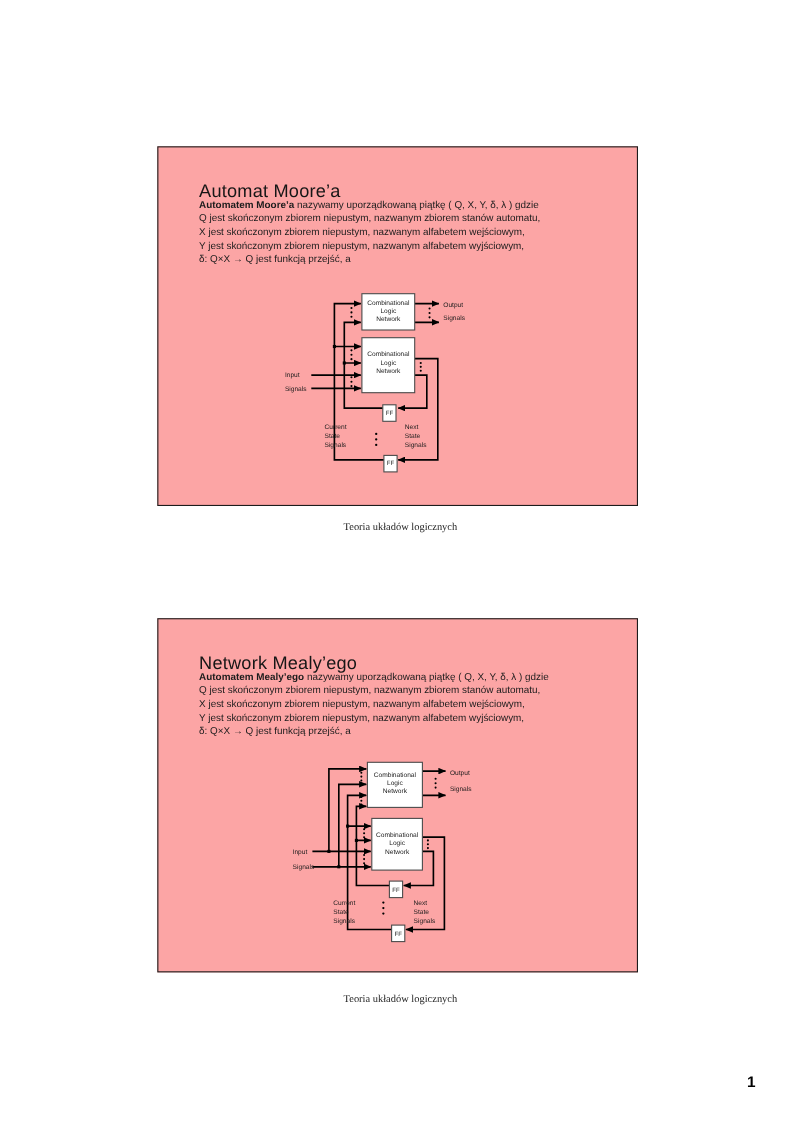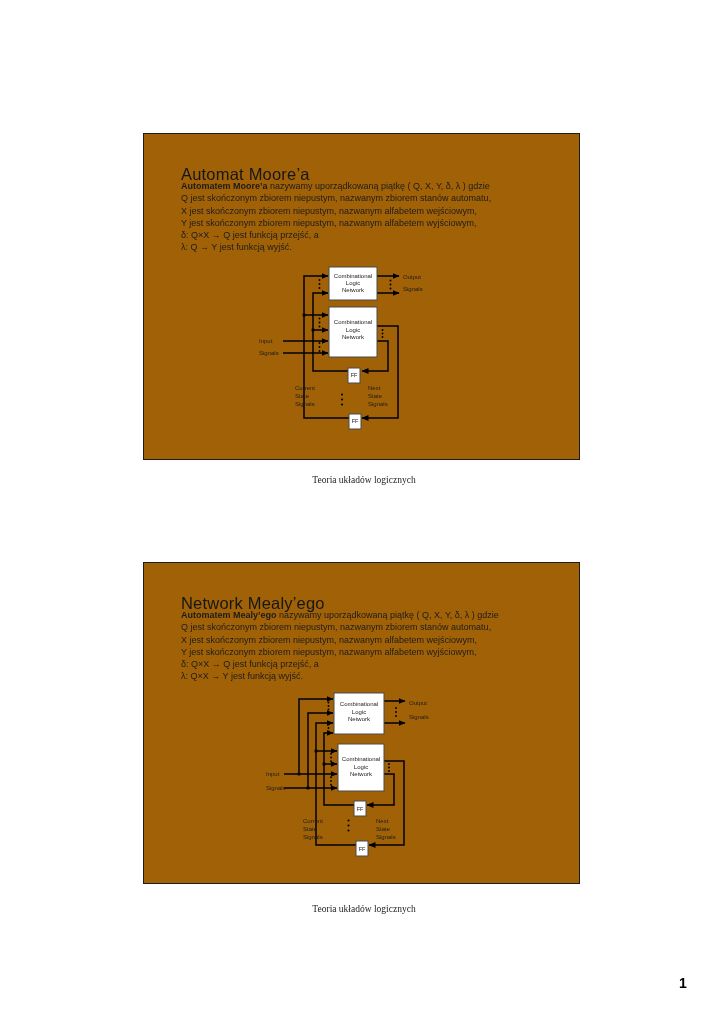--- a/index.html
+++ b/index.html
@@ -2,21 +2,21 @@
 <html><head>
 <meta charset="utf-8">
 <style>
   html,body{margin:0;padding:0;}
   body{
     width:724px;height:1024px;background:#ffffff;position:relative;
     font-family:"Liberation Sans",sans-serif;color:#111;
     -webkit-font-smoothing:antialiased;
   }
   .slide{
-    position:absolute;left:143px;width:437px;background:#a16207;
+    position:absolute;left:143px;width:437px;background:#fca5a5;
     border:1px solid #1c1c1c;box-sizing:border-box;
   }
   .slide.s1{top:133px;height:327px;}
   .slide.s2{top:562px;height:322px;}
   .slide-title{
     position:absolute;left:37px;top:31px;
     font-size:16.5px;line-height:18px;font-weight:400;letter-spacing:.2px;color:#161616;
     white-space:nowrap;
   }
   .slide-body{
@@ -49,21 +49,20 @@
 
 <section class="slide s1">
   <div class="slide-title">Automat Moore’a</div>
 
   <div class="slide-body">
     <div><span class="lead">Automatem Moore’a</span><span> nazywamy uporządkowaną piątkę ( Q, X, Y, δ, λ ) gdzie</span></div>
     <div>Q jest skończonym zbiorem niepustym, nazwanym zbiorem stanów automatu,</div>
     <div>X jest skończonym zbiorem niepustym, nazwanym alfabetem wejściowym,</div>
     <div>Y jest skończonym zbiorem niepustym, nazwanym alfabetem wyjściowym,</div>
     <div>δ: Q×X → Q jest funkcją przejść, a</div>
-    <div>λ: Q → Y jest funkcją wyjść.</div>
   </div>
 
   <svg class="diag d1" width="200" height="172" viewBox="0 0 200 172">
     <defs>
       <marker id="aM" viewBox="0 0 7 6" markerWidth="7" markerHeight="6" refX="6.5" refY="3" orient="auto" markerUnits="userSpaceOnUse">
         <path d="M0,0 L7,3 L0,6 Z" fill="#000"></path>
       </marker>
     </defs>
 
     <g class="wires">
@@ -139,21 +138,20 @@
 
 <section class="slide s2">
   <div class="slide-title">Network Mealy’ego</div>
 
   <div class="slide-body">
     <div><span class="lead">Automatem Mealy’ego</span><span> nazywamy uporządkowaną piątkę ( Q, X, Y, δ, λ ) gdzie</span></div>
     <div>Q jest skończonym zbiorem niepustym, nazwanym zbiorem stanów automatu,</div>
     <div>X jest skończonym zbiorem niepustym, nazwanym alfabetem wejściowym,</div>
     <div>Y jest skończonym zbiorem niepustym, nazwanym alfabetem wyjściowym,</div>
     <div>δ: Q×X → Q jest funkcją przejść, a</div>
-    <div>λ: Q×X → Y jest funkcją wyjść.</div>
   </div>
 
   <svg class="diag d2" width="200" height="172" viewBox="0 0 200 172">
     <defs>
       <marker id="aY" viewBox="0 0 7 6" markerWidth="7" markerHeight="6" refX="6.5" refY="3" orient="auto" markerUnits="userSpaceOnUse">
         <path d="M0,0 L7,3 L0,6 Z" fill="#000"></path>
       </marker>
     </defs>
 
     <g class="wires">

